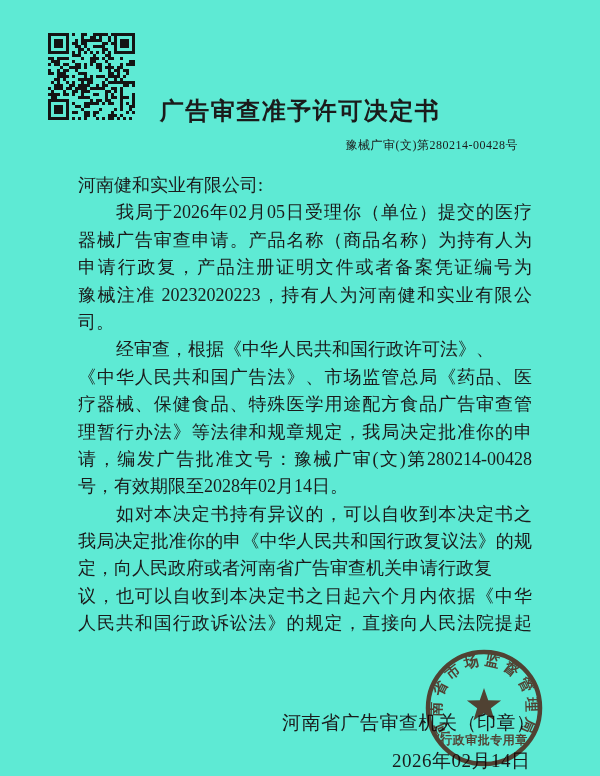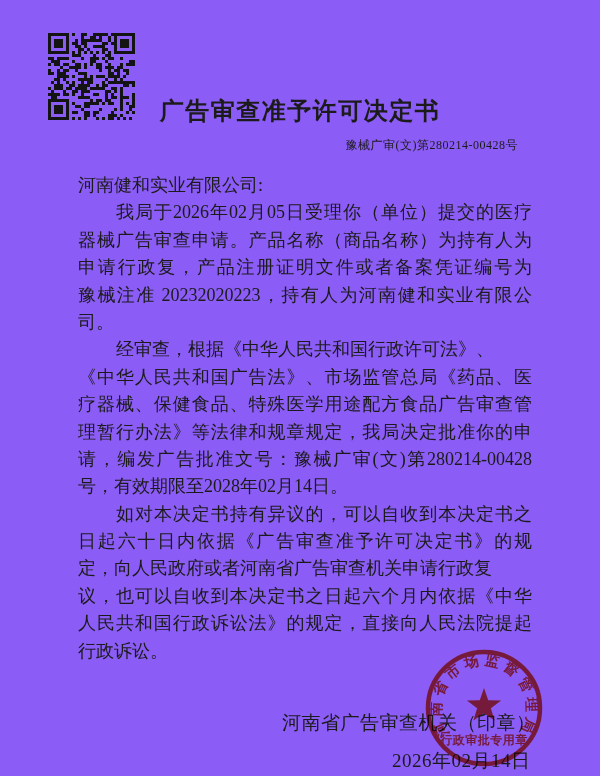--- a/index.html
+++ b/index.html
@@ -1,17 +1,17 @@
 <!DOCTYPE html>
 <html><head>
 <meta charset="utf-8">
 <style>
   html,body{margin:0;padding:0;background:#ffffff;}
   .page{
-    position:relative;width:600px;height:776px;background:#8b5cf6;
+    position:relative;width:600px;height:776px;background:#5eead4;
     font-family:"Liberation Serif","DejaVu Serif",serif;color:#1b1b1b;
     overflow:hidden;
   }
   .qr{position:absolute;left:48px;top:33px;width:87px;height:87px;}
   .title{
     position:absolute;left:0;top:95px;width:600px;margin:0;
     text-align:center;font-size:24px;font-weight:bold;letter-spacing:1.5px;
   }
   .docnum{
     position:absolute;top:137px;right:82px;
@@ -458,25 +458,24 @@
       <div class="line just"><span class="u">申请行政复</span><span>，产品注册证明文件或者备案凭证编号为</span></div>
       <div class="line just"><span class="u">豫械注准 20232020223</span><span>，持有人为</span><span class="u">河南健和实业有限公</span></div>
       <div class="line"><span class="u">司</span><span>。</span></div>
       <div class="line indent"><span>经审查，根据《中华人民共和国行政许可法》、</span></div>
       <div class="line just"><span>《中华人民共和国广告法》、市场监管总局《药品、医</span></div>
       <div class="line just"><span>疗器械、保健食品、特殊医学用途配方食品广告审查管</span></div>
       <div class="line just"><span>理暂行办法》等法律和规章规定，我局决定批准你的申</span></div>
       <div class="line just"><span>请，编发广告批准文号：豫械广审(文)第280214-00428</span></div>
       <div class="line"><span>号，有效期限至2028年02月14日。</span></div>
       <div class="line just indent"><span>如对本决定书持有异议的，可以自收到本决定书之</span></div>
-      <div class="line just"><span>日起六十日内依据《广告审查准予许可决定书》的规</span></div>
+      <div class="line just"><span>我局决定批准你的申《中华人民共和国行政复议法》的规</span></div>
       <div class="line"><span>定，向人民政府或者</span><span class="u">河南省广告审查机关</span><span>申请行政复</span></div>
       <div class="line just"><span>议，也可以自收到本决定书之日起六个月内依据《中华</span></div>
       <div class="line just"><span>人民共和国行政诉讼法》的规定，直接向人民法院提起</span></div>
-      <div class="line"><span>行政诉讼。</span></div>
     </div>
 
   <div class="signoff">河南省广告审查机关（印章）</div>
 
   <div class="dateline">2026年02月14日</div>
 
   <div class="stamp">
     <svg viewBox="0 0 120 120">
       <circle cx="60" cy="60" r="56" fill="none" stroke="#d6382c" stroke-width="4.5"></circle>
       <path id="stampArc" d="M 29.6 90.4 A 43 43 0 1 1 90.4 90.4" fill="none"></path>

